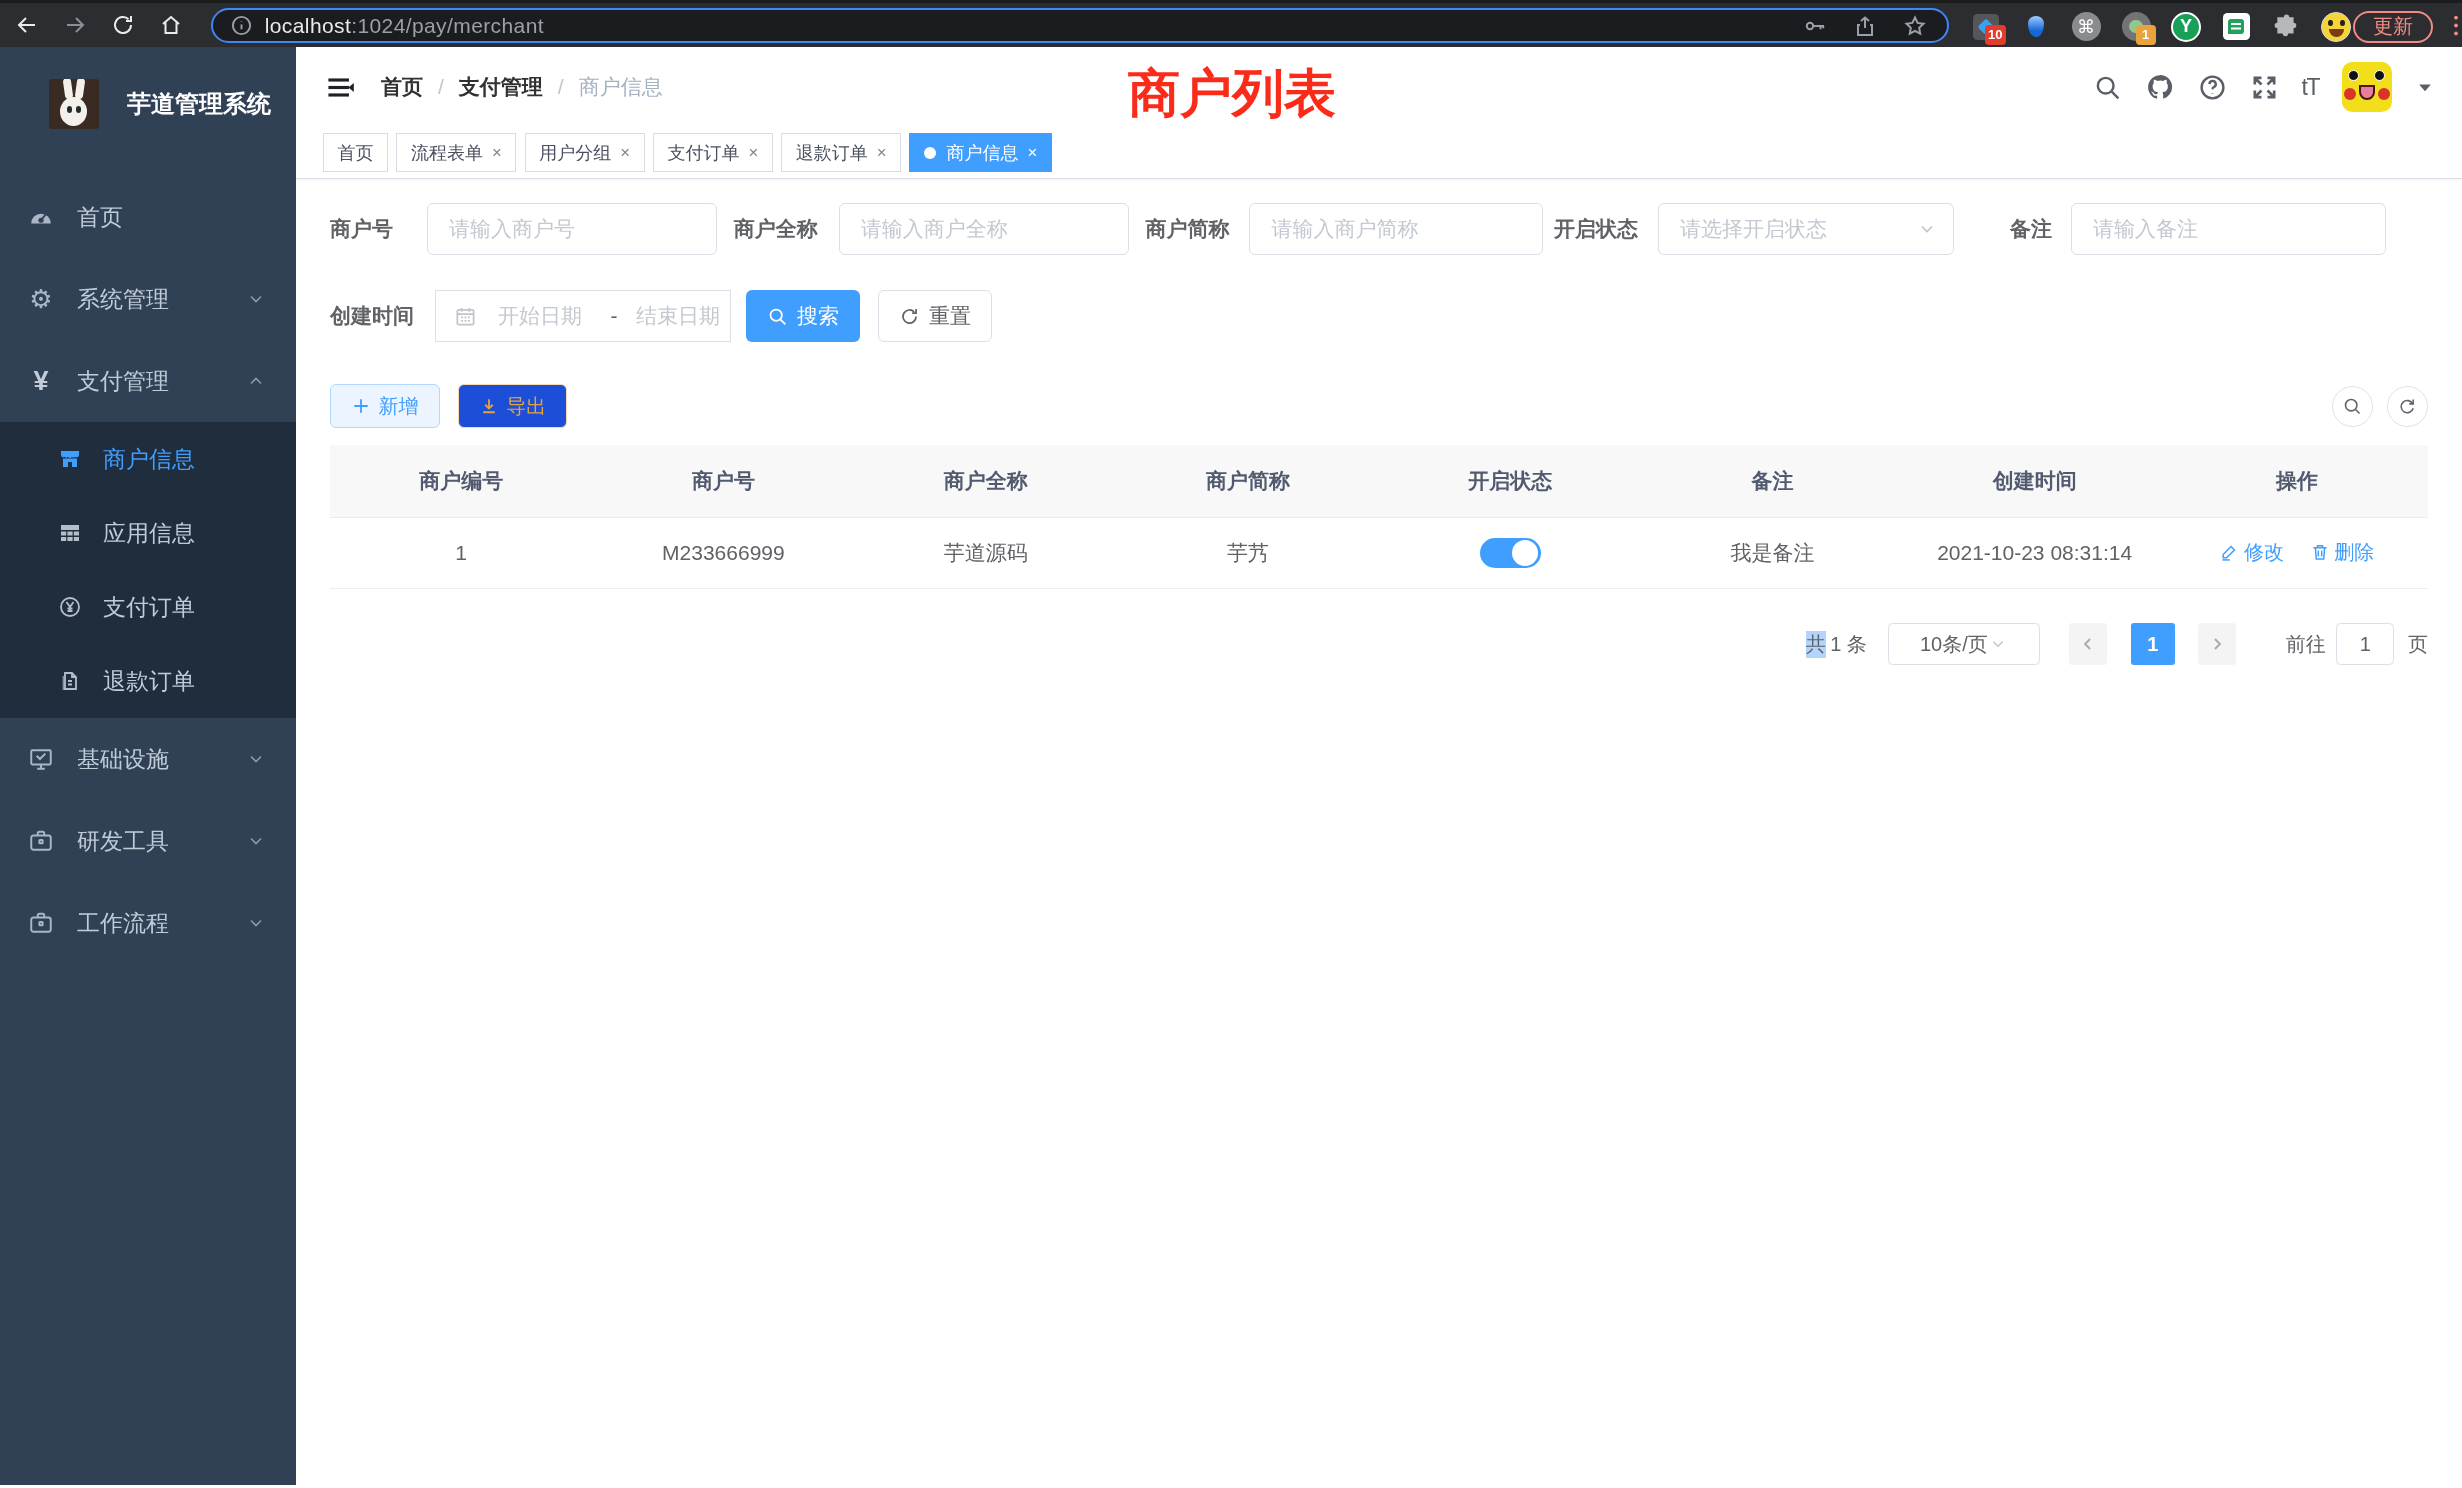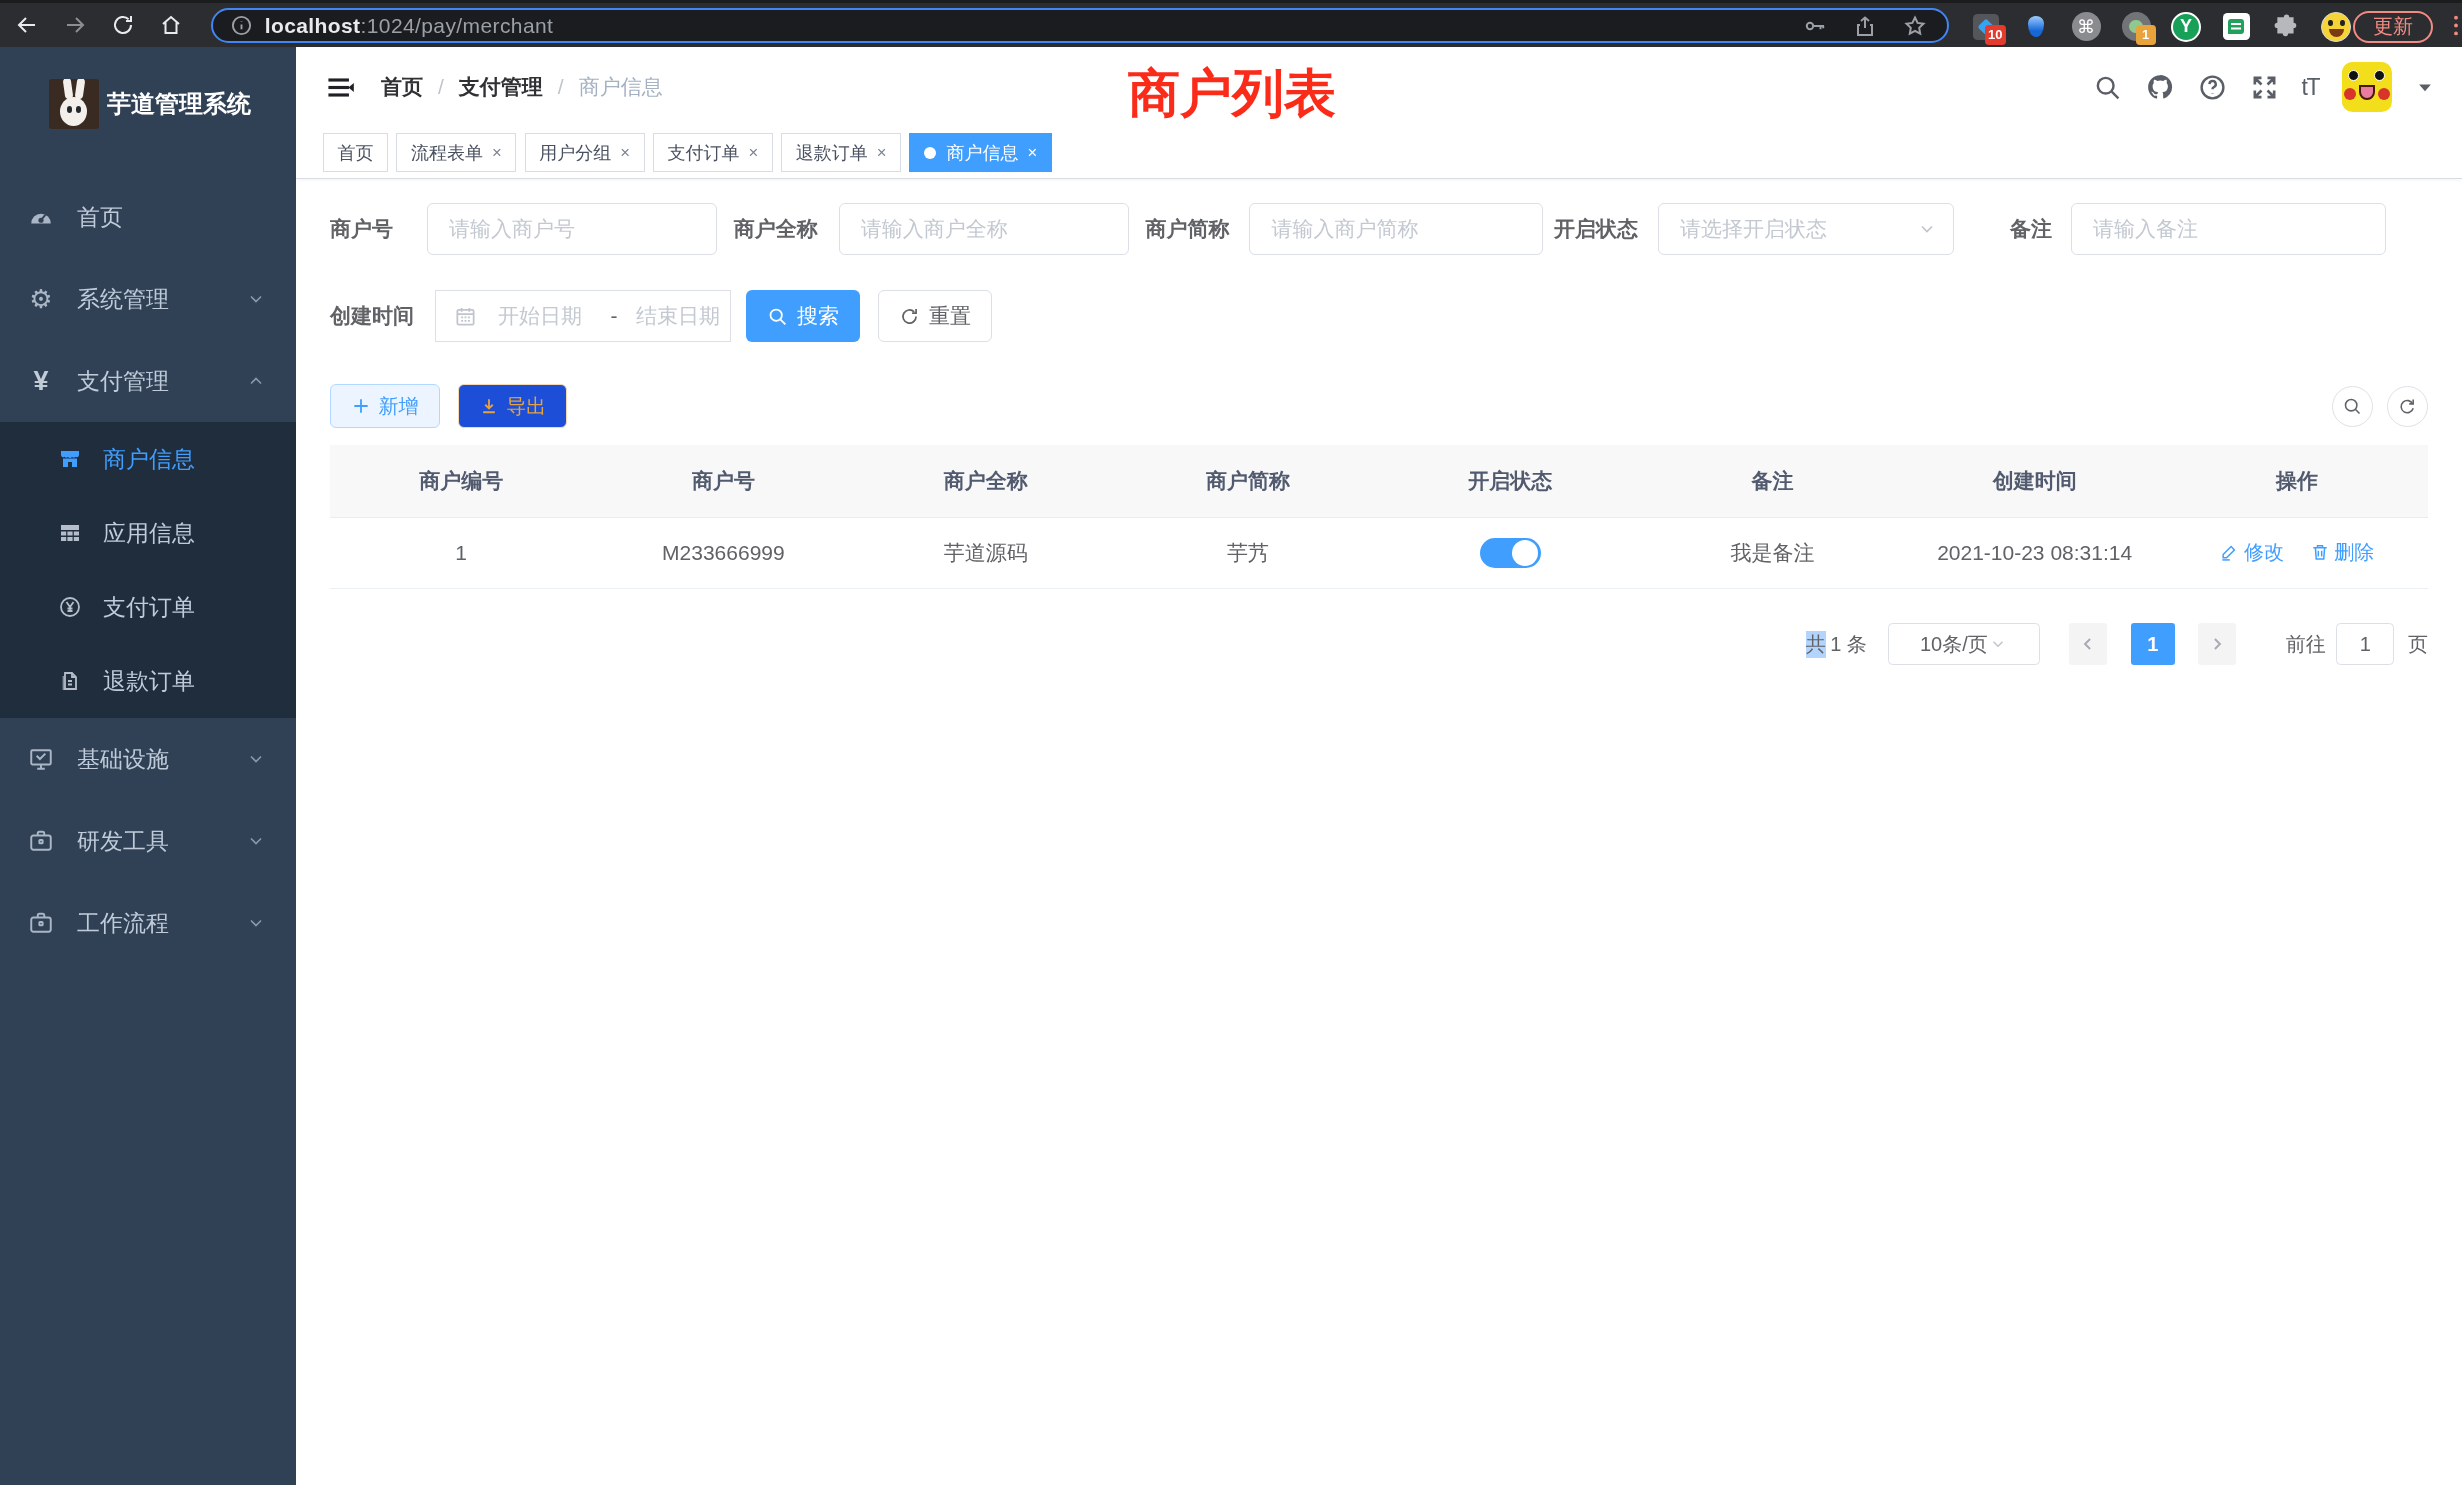--- a/index.html
+++ b/index.html
@@ -7,21 +7,21 @@
   body { font-family:"Liberation Sans","DejaVu Sans",sans-serif; background:#fff; color:#606266; }
   svg { display:block; }
 
   
   .browser { height:47px; background:#2c2d30; border-top:3.8px solid #1b1c1e; position:relative; display:flex; align-items:center; }
   .nav-btns { display:flex; align-items:center; padding-left:13.6px; gap:21px; }
   .bicon { width:27px; height:27px; display:flex; align-items:center; justify-content:center; }
   .urlbar { position:absolute; left:211px; width:1738px; top:5.3px; height:35px; background:#1b1c1f; border:2.3px solid #4285f4; border-radius:19px; display:flex; align-items:center; }
   .url-info { margin-left:16.7px; }
   .url-text { margin-left:12px; font-size:21px; letter-spacing:0.4px; }
-  .url-host { color:#e8eaed; font-weight:700; }
+  .url-host { color:#e8eaed; font-weight:400; }
   .url-path { color:#9aa0a6; }
   .url-right { margin-left:auto; margin-right:20px; display:flex; align-items:center; gap:26px; }
   .extbar { position:absolute; left:1971px; top:0; height:47px; display:flex; align-items:center; gap:20px; }
   .ext { width:30px; height:30px; position:relative; display:flex; align-items:center; justify-content:center; }
   .badge { position:absolute; bottom:-3px; right:-4.5px; min-width:20px; height:20px; border-radius:3.8px; font-size:13px; font-weight:700; color:#fff; display:flex; align-items:center; justify-content:center; padding:0 3px; }
   .badge.red { background:#e33b2e; }
   .badge.orange { background:#e8a33d; }
   .ext-diamond-box { width:26px; height:26px; background:#55565a; border-radius:4.5px; display:flex; align-items:center; justify-content:center; }
   .diamond { width:12px; height:12px; background:#35a3f1; transform:rotate(45deg); border-radius:2.3px; }
   .kite { width:16.7px; height:21px; background:linear-gradient(180deg,#9ecbff 0%,#1668d9 70%); border-radius:50% 50% 50% 50% / 35% 35% 65% 65%; }
@@ -42,21 +42,21 @@
   .app { display:flex; height:1438px; }
   .sidebar { width:296px; background:#304156; flex-shrink:0; color:#bfcbd9; }
   .logo-row { height:114px; display:flex; align-items:center; padding-left:49px; }
   .logo-img { width:50px; height:50px; background:#3a2b22; border-radius:3px; position:relative; overflow:hidden; flex-shrink:0; }
   .logo-img .face { position:absolute; left:11.4px; top:18px; width:27px; height:29px; background:#f3f0ec; border-radius:50%; }
   .logo-img .ear { position:absolute; top:-1.5px; width:7.6px; height:21px; background:#f3f0ec; border-radius:4.5px; }
   .logo-img .ear.l { left:15px; transform:rotate(-8deg); }
   .logo-img .ear.r { left:27px; transform:rotate(8deg); }
   .logo-img .eye { position:absolute; top:27px; width:5.3px; height:6.8px; background:#24292e; border-radius:50%; }
   .logo-img .eye.l { left:18px; } .logo-img .eye.r { left:27px; }
-  .app-title { margin-left:8px; font-size:24px; font-weight:700; color:#fff; white-space:nowrap; }
+  .app-title { margin-left:28px; font-size:24px; font-weight:700; color:#fff; white-space:nowrap; }
   .nav { padding-top:15px; }
   .mi { height:82px; display:flex; align-items:center; padding:0 30px 0 26px; font-size:23px; cursor:pointer; }
   .mi .ico { width:30px; display:flex; justify-content:center; margin-right:21px; }
   .mi .grow { flex:1; }
   .submenu { background:#1f2d3d; }
   .smi { height:74px; display:flex; align-items:center; padding-left:56px; font-size:23px; cursor:pointer; }
   .smi .ico { width:27px; display:flex; justify-content:center; margin-right:20px; }
   .smi.active { color:#409eff; }
   .gear-glyph { font-size:26px; color:#aab6c5; line-height:1; }
   .yen-glyph { font-size:27px; font-weight:700; color:#c2cbd8; line-height:1; }

